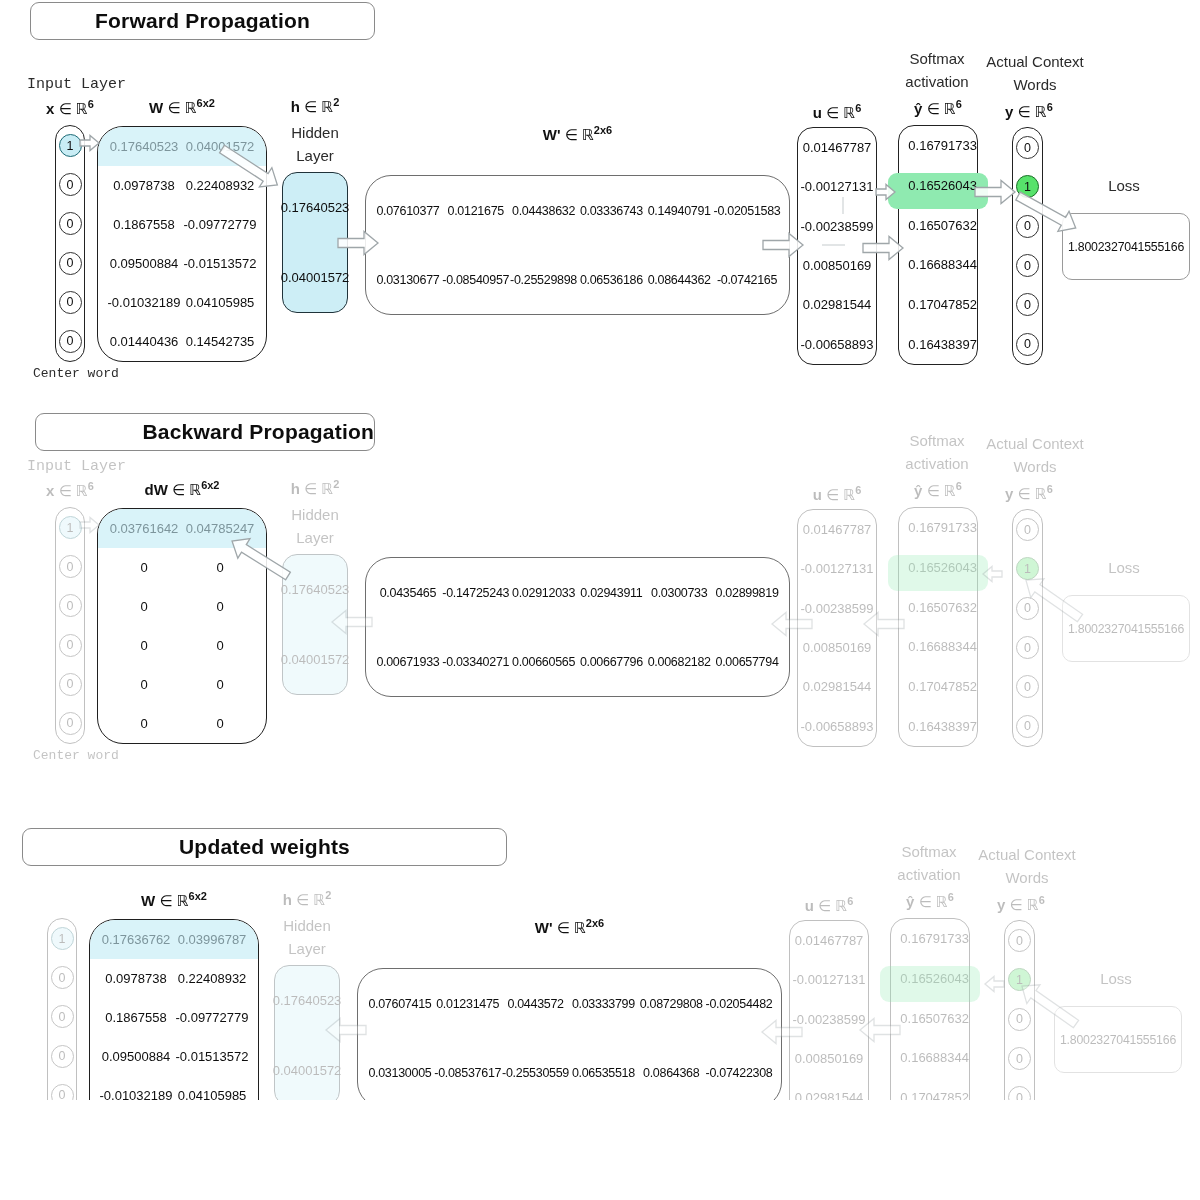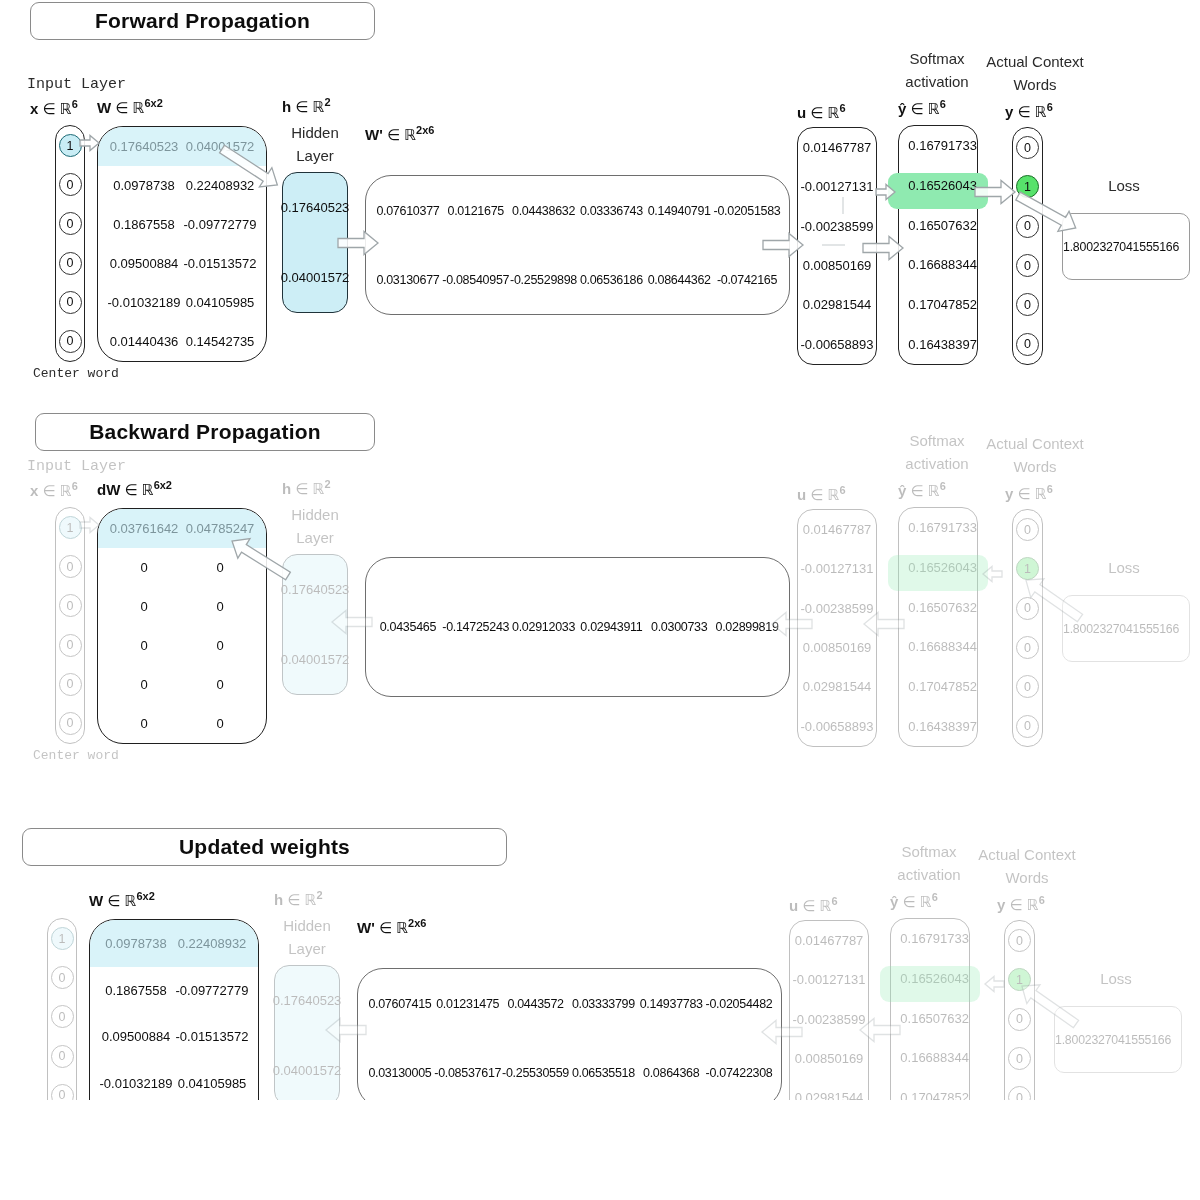--- a/index.html
+++ b/index.html
@@ -6,28 +6,28 @@
   body{font-family:"Liberation Sans","DejaVu Sans",sans-serif;}
   #stage{position:relative;width:1200px;height:1100px;background:#fff;overflow:hidden;}
 
   .sec{position:absolute;left:0;top:0;width:1200px;height:410px;}
   .sec-back{transform:translate(0px,382px);}
   .sec-upd{transform:translate(-8px,793px);}
 
   .title-box{position:absolute;left:30px;top:2px;width:343px;height:36px;border:1.5px solid #8a8a8a;
     border-radius:9px;background:#fff;display:flex;align-items:center;justify-content:center;
     font-weight:bold;font-size:21px;color:#0d0d0d;letter-spacing:.2px;}
-  .sec-back .title-box{left:35px;top:31px;width:338px;}
+  .sec-back .title-box{left:35px;top:31px;width:338px;justify-content:flex-end;}
   .sec-upd .title-box{left:30px;top:35px;width:483px;}
 
   .hdr{position:absolute;font-size:15px;color:#2b2b2b;font-family:Liberation Mono, monospace;}
   .input-header{left:27px;top:76px;}
   .center-word{left:33px;top:366px;font-size:13px;}
 
-  .math-label{position:absolute;font-size:15px;color:#111;text-align:left;white-space:nowrap;}
+  .math-label{position:absolute;font-size:15px;color:#111;text-align:center;white-space:nowrap;}
   .math-label b{font-weight:bold;}
   .math-label sup{font-size:11px;font-weight:bold;}
   .x-label{left:30px;top:98px;width:80px;}
   .w-lab{left:97px;top:97px;width:170px;}
   .h-lab{left:282px;top:96px;width:66px;}
   .wp-lab{left:365px;top:124px;width:425px;}
   .u-lab{left:797px;top:102px;width:80px;}
   .yhat-lab{left:898px;top:98px;width:80px;}
   .y-lab{left:1005px;top:101px;width:45px;}
 
@@ -61,21 +61,21 @@
   .wp-box .cell{font-size:12.5px;letter-spacing:-0.3px;}
 
   .h-box{position:absolute;left:282px;top:172px;width:66px;height:141px;background:#cdeef6;
     border:1.6px solid #20333a;border-radius:15px;display:flex;flex-direction:column;
     justify-content:space-around;align-items:center;box-sizing:border-box;}
 
   .hl-green{position:absolute;left:888px;top:173px;width:100px;height:36px;background:#8feab0;
     border-radius:9px;z-index:2;}
 
   .loss-box{position:absolute;left:1062px;top:213px;width:126px;height:65px;border:1.4px solid #9a9a9a;
-    border-radius:10px;background:#fff;display:flex;align-items:center;justify-content:flex-start;
+    border-radius:10px;background:#fff;display:flex;align-items:center;justify-content:center;
     font-size:12.3px;color:#0e0e0e;letter-spacing:-0.2px;}
 
   .sec-back .f-b{opacity:.28;}
   .sec-upd .f-u{opacity:.28;}
 
   svg.arrows{position:absolute;left:0;top:0;z-index:6;pointer-events:none;}
   .arr{stroke:#9fa6a9;stroke-width:1.3px;fill:#fff;fill-opacity:.88;}
   .arr-faded{opacity:.32;}
   .thin{stroke:#cfd4d6;stroke-width:1.2px;}
 </style>
@@ -288,20 +288,28 @@
     <div class="matrix wp-box">
 
     <div class="mrow">
           <div class="cell" data-v="0.0296215">0.0435465</div>
           <div class="cell" data-v="-0.14725243">-0.14725243</div>
           <div class="cell" data-v="0.02912033">0.02912033</div>
           <div class="cell" data-v="0.02943911">0.02943911</div>
           <div class="cell" data-v="0.0300733">0.0300733</div>
           <div class="cell" data-v="0.02899819">0.02899819</div>
         </div>
+        <div class="mrow">
+          <div class="cell" data-v="0.00671933">0.00671933</div>
+          <div class="cell" data-v="-0.03340271">-0.03340271</div>
+          <div class="cell" data-v="0.00660565">0.00660565</div>
+          <div class="cell" data-v="0.00667796">0.00667796</div>
+          <div class="cell" data-v="0.00682182">0.00682182</div>
+          <div class="cell" data-v="0.00657794">0.00657794</div>
+        </div>
       </div>
 
     <div class="math-label u-lab f-b f-u">
       <b>u</b>
       <span>∈ ℝ</span><sup>6</sup>
     </div>
     <div class="vec-box u-box f-b f-u">
 
     <div class="vcell" data-v="0.01467787">0.01467787</div>
         <div class="vcell" data-v="-0.00127131">-0.00127131</div>
@@ -363,20 +371,24 @@
         <div class="circ" data-v="0">0</div>
       </div>
     <div class="hdr center-word f-b f-u">Center word</div>
 
     <div class="math-label w-lab">
       <b>W</b>
       <span>∈ ℝ</span><sup>6x2</sup>
     </div>
     <div class="matrix w-box">
 
+    <div class="mrow">
+          <div class="cell" data-v="0.17636762">0.17636762</div>
+          <div class="cell" data-v="0.03996787">0.03996787</div>
+        </div>
         <div class="mrow">
           <div class="cell" data-v="0.0978738">0.0978738</div>
           <div class="cell" data-v="0.22408932">0.22408932</div>
         </div>
         <div class="mrow">
           <div class="cell" data-v="0.1867558">0.1867558</div>
           <div class="cell" data-v="-0.09772779">-0.09772779</div>
         </div>
         <div class="mrow">
           <div class="cell" data-v="0.09500884">0.09500884</div>
@@ -407,21 +419,21 @@
       <b>W'</b>
       <span>∈ ℝ</span><sup>2x6</sup>
     </div>
     <div class="matrix wp-box">
 
     <div class="mrow">
           <div class="cell" data-v="0.07607415">0.07607415</div>
           <div class="cell" data-v="0.01231475">0.01231475</div>
           <div class="cell" data-v="0.0443572">0.0443572</div>
           <div class="cell" data-v="0.03333799">0.03333799</div>
-          <div class="cell" data-v="0.14937783">0.14937783</div>
+          <div class="cell" data-v="0.14937783">0.08729808</div>
           <div class="cell" data-v="-0.02054482">-0.02054482</div>
         </div>
         <div class="mrow">
           <div class="cell" data-v="0.03130005">0.03130005</div>
           <div class="cell" data-v="-0.08537617">-0.08537617</div>
           <div class="cell" data-v="-0.25530559">-0.25530559</div>
           <div class="cell" data-v="0.06535518">0.06535518</div>
           <div class="cell" data-v="0.0864368">0.0864368</div>
           <div class="cell" data-v="-0.07422308">-0.07422308</div>
         </div>

